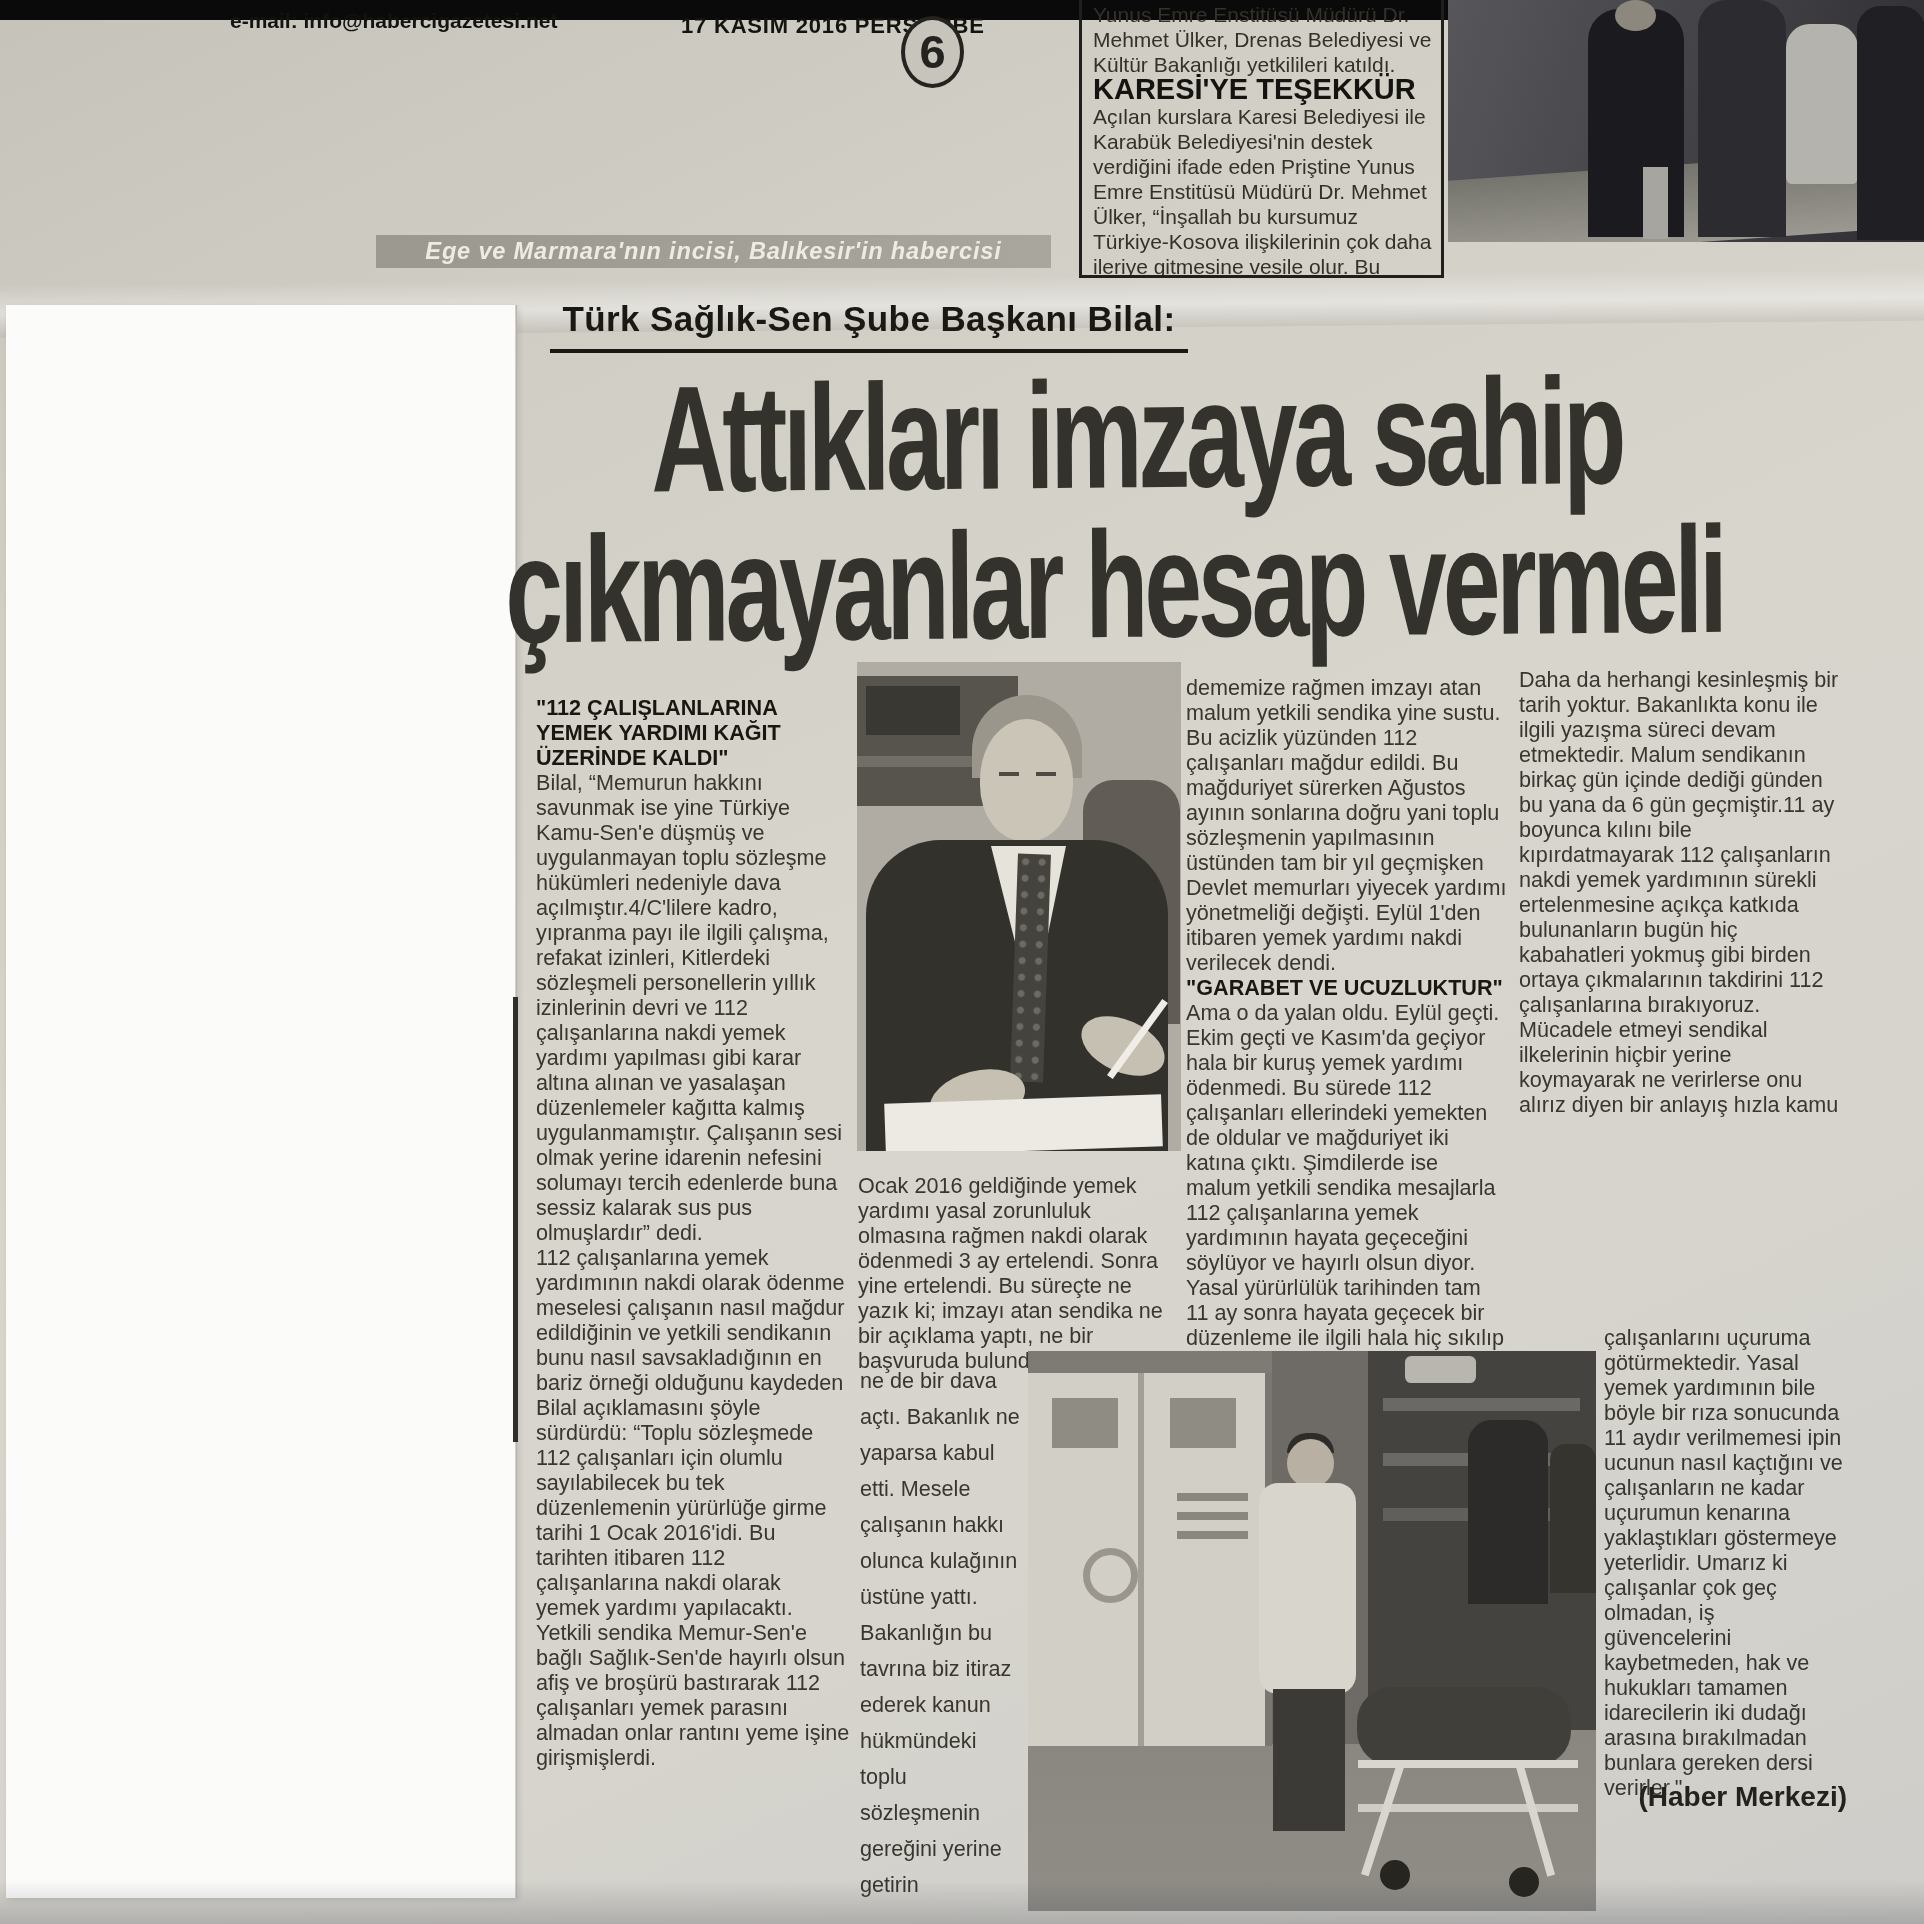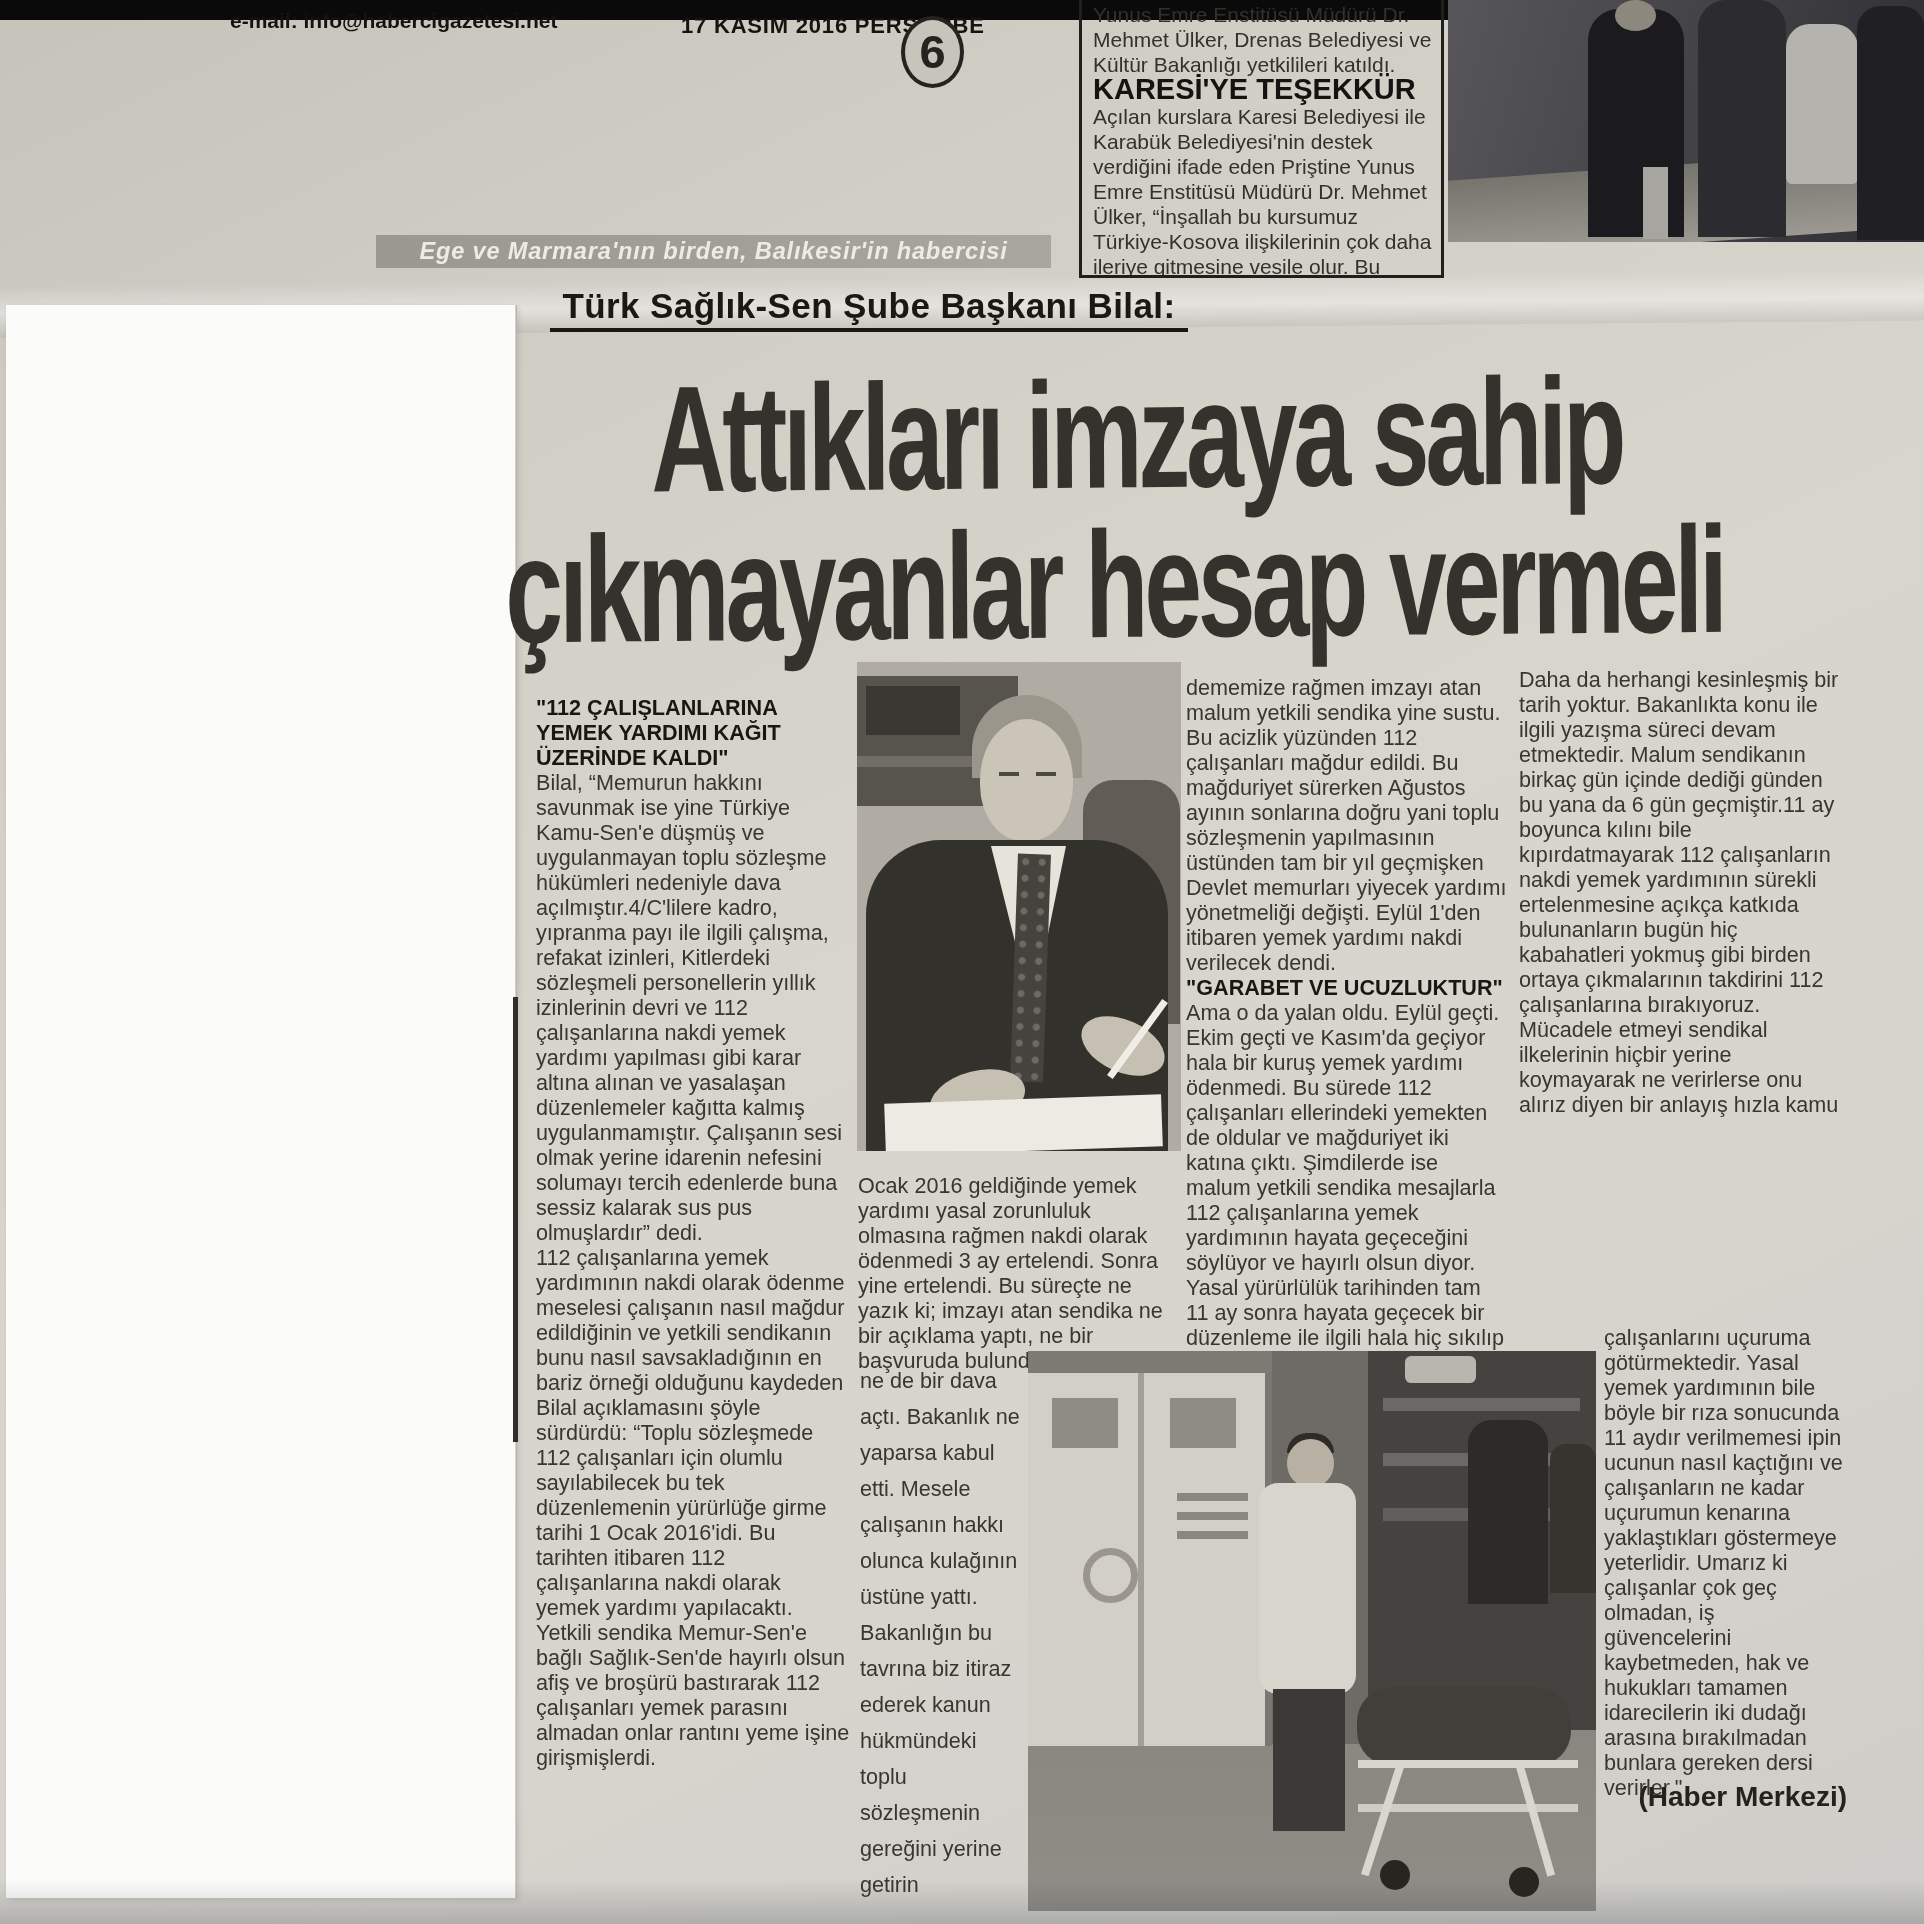--- a/index.html
+++ b/index.html
@@ -41,22 +41,22 @@
   .ev-f1h { position:absolute; left:167px; top:0; width:41px; height:31px; background:#8d887d; border-radius:50%; }
   .ev-f2 { position:absolute; left:250px; top:0; width:88px; height:237px; background:#2b2b30; border-radius:28px 28px 0 0; }
   .ev-f3 { position:absolute; left:338px; top:23.6px; width:72px; height:160px; background:#b5b3ae; border-radius:23.6px 23.6px 6.3px 6.3px; }
   .ev-f4 { position:absolute; left:409px; top:6.3px; width:68px; height:234px; background:#1f1f24; border-radius:23.6px 23.6px 0 0; }
   .ev-legs { position:absolute; left:195px; top:167px; width:25px; height:72px; background:#a7a5a0; }
 
   .whitebox { left:6.3px; top:305px; width:511px; height:1593px; background:#fbfbfa;
               box-shadow: inset -1.6px 0 0 #b7b4ac, 1.6px 2.4px 6.3px rgba(0,0,0,0.12); }
   .edgeline { left:513px; top:997px; width:4.7px; height:445px; background:#2f2e2b; }
 
-  .kicker { left:550px; top:286px; width:638px; text-align:center; font-size:35px; font-weight:700;
-            color:#191813; padding-bottom:2px; border-bottom:4.7px solid #191813; letter-spacing:0.4px; }
+  .kicker { left:550px; top:299px; width:638px; text-align:center; font-size:35px; font-weight:700;
+            color:#191813; padding-bottom:10px; border-bottom:4.7px solid #191813; letter-spacing:0.4px; }
   .hl { font-size:118px; font-weight:700; letter-spacing:-4.7px; color:#34322c; white-space:nowrap;
         transform:scale(0.88,1.28) rotate(-0.35deg); transform-origin:top left; }
   .hl1 { left:651px; top:352px; }
   .hl2 { left:505px; top:503px; }
 
   .colp { font-size:21.6px; line-height:25px; color:#39362f; text-align:left; }
   .colp p { margin:0; }
   .sub2 { font-weight:700; color:#181711; }
   .col1  { left:536px;  top:695px;  width:314px; }
   .col2a { left:858px; top:1173px; width:318px; }
@@ -116,21 +116,21 @@
 <body>
 
 <div class="scene">
   <div class="abs sheet"></div>
   <div class="abs topstrip"></div>
   <div class="abs crease"></div>
 
   <div class="abs email">e-mail: info@habercigazetesi.net</div>
   <div class="abs date">17 KASIM 2016 PERŞEMBE</div>
   <div class="abs pagenum">6</div>
-  <div class="abs tagline">Ege ve Marmara'nın birden, Balıkesir'in habercisi</div>
+  <div class="abs tagline">Ege ve Marmara'nın incisi, Balıkesir'in habercisi</div>
 
   <div class="abs topbox">
     <span>Yunus Emre Enstitüsü Müdürü Dr. Mehmet Ülker, Drenas Belediyesi ve Kültür Bakanlığı yetkilileri katıldı.</span><br>
     <span class="sub">KARESİ'YE TEŞEKKÜR</span><br>
     <span>Açılan kurslara Karesi Belediyesi ile Karabük Belediyesi'nin destek verdiğini ifade eden Priştine Yunus Emre Enstitüsü Müdürü Dr. Mehmet Ülker, “İnşallah bu kursumuz Türkiye-Kosova ilişkilerinin çok daha ileriye gitmesine vesile olur. Bu kursun</span>
   </div>
 
   <div class="abs event-photo">
     <div class="ev-floor"></div>
     <div class="ev-f1"></div>

